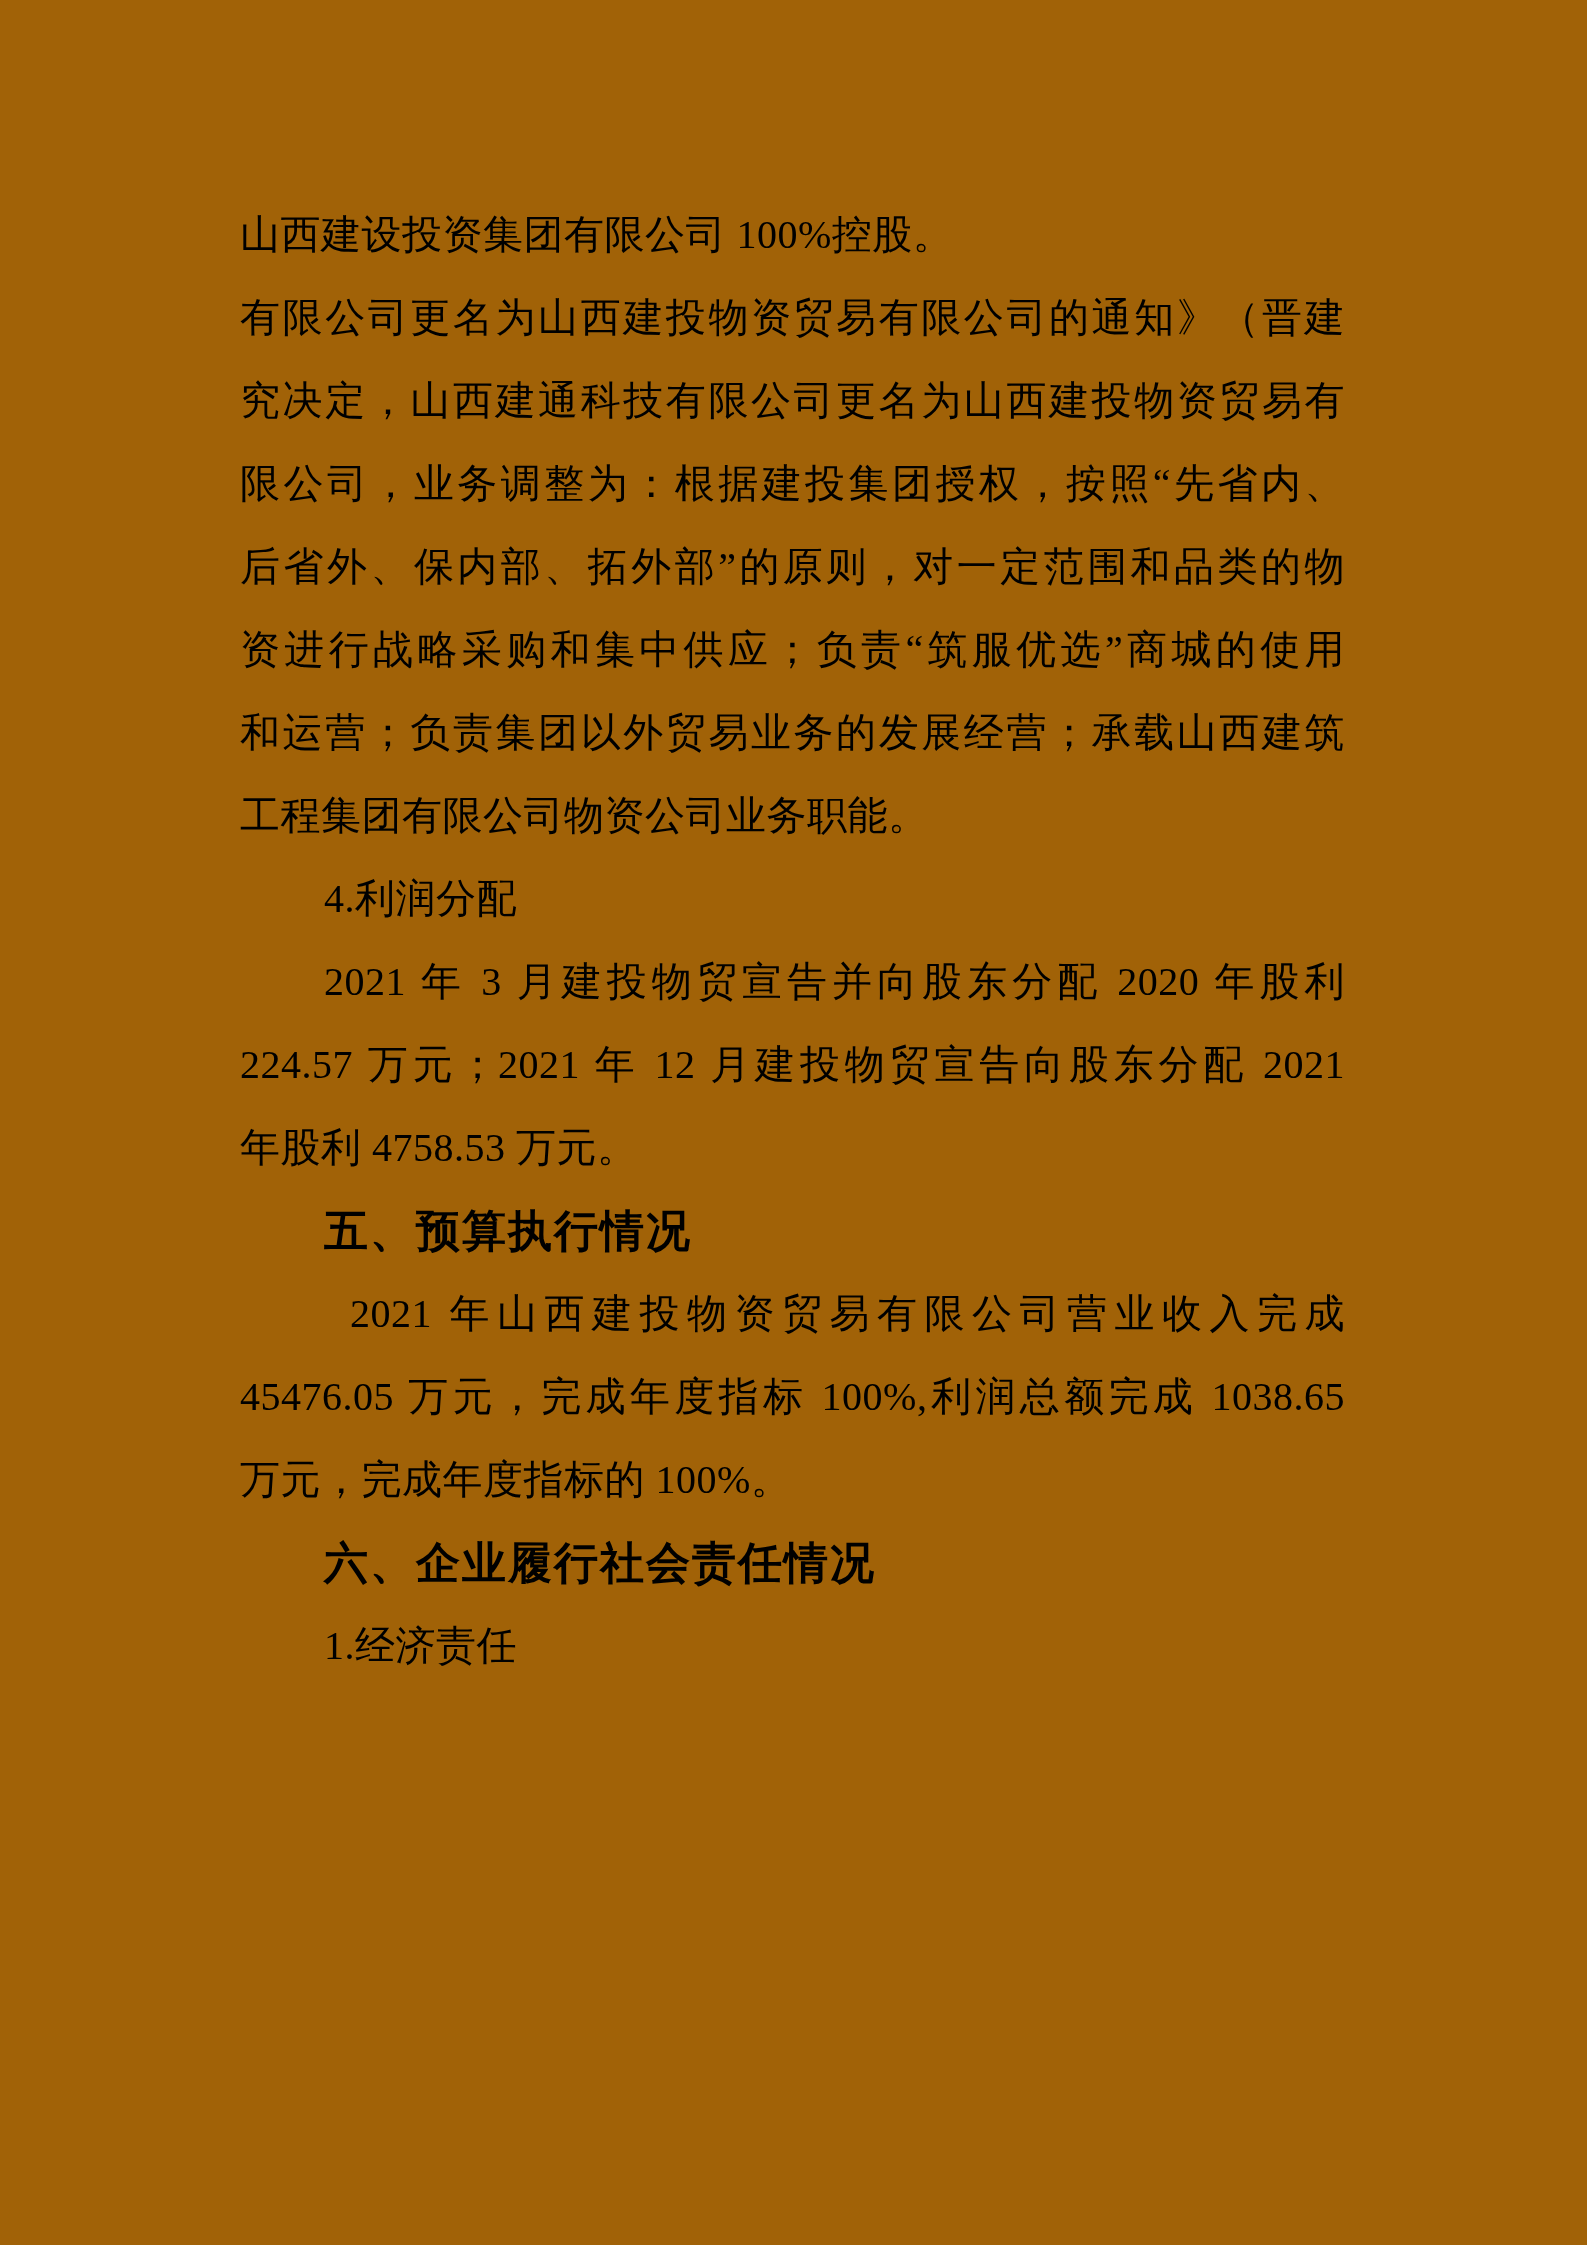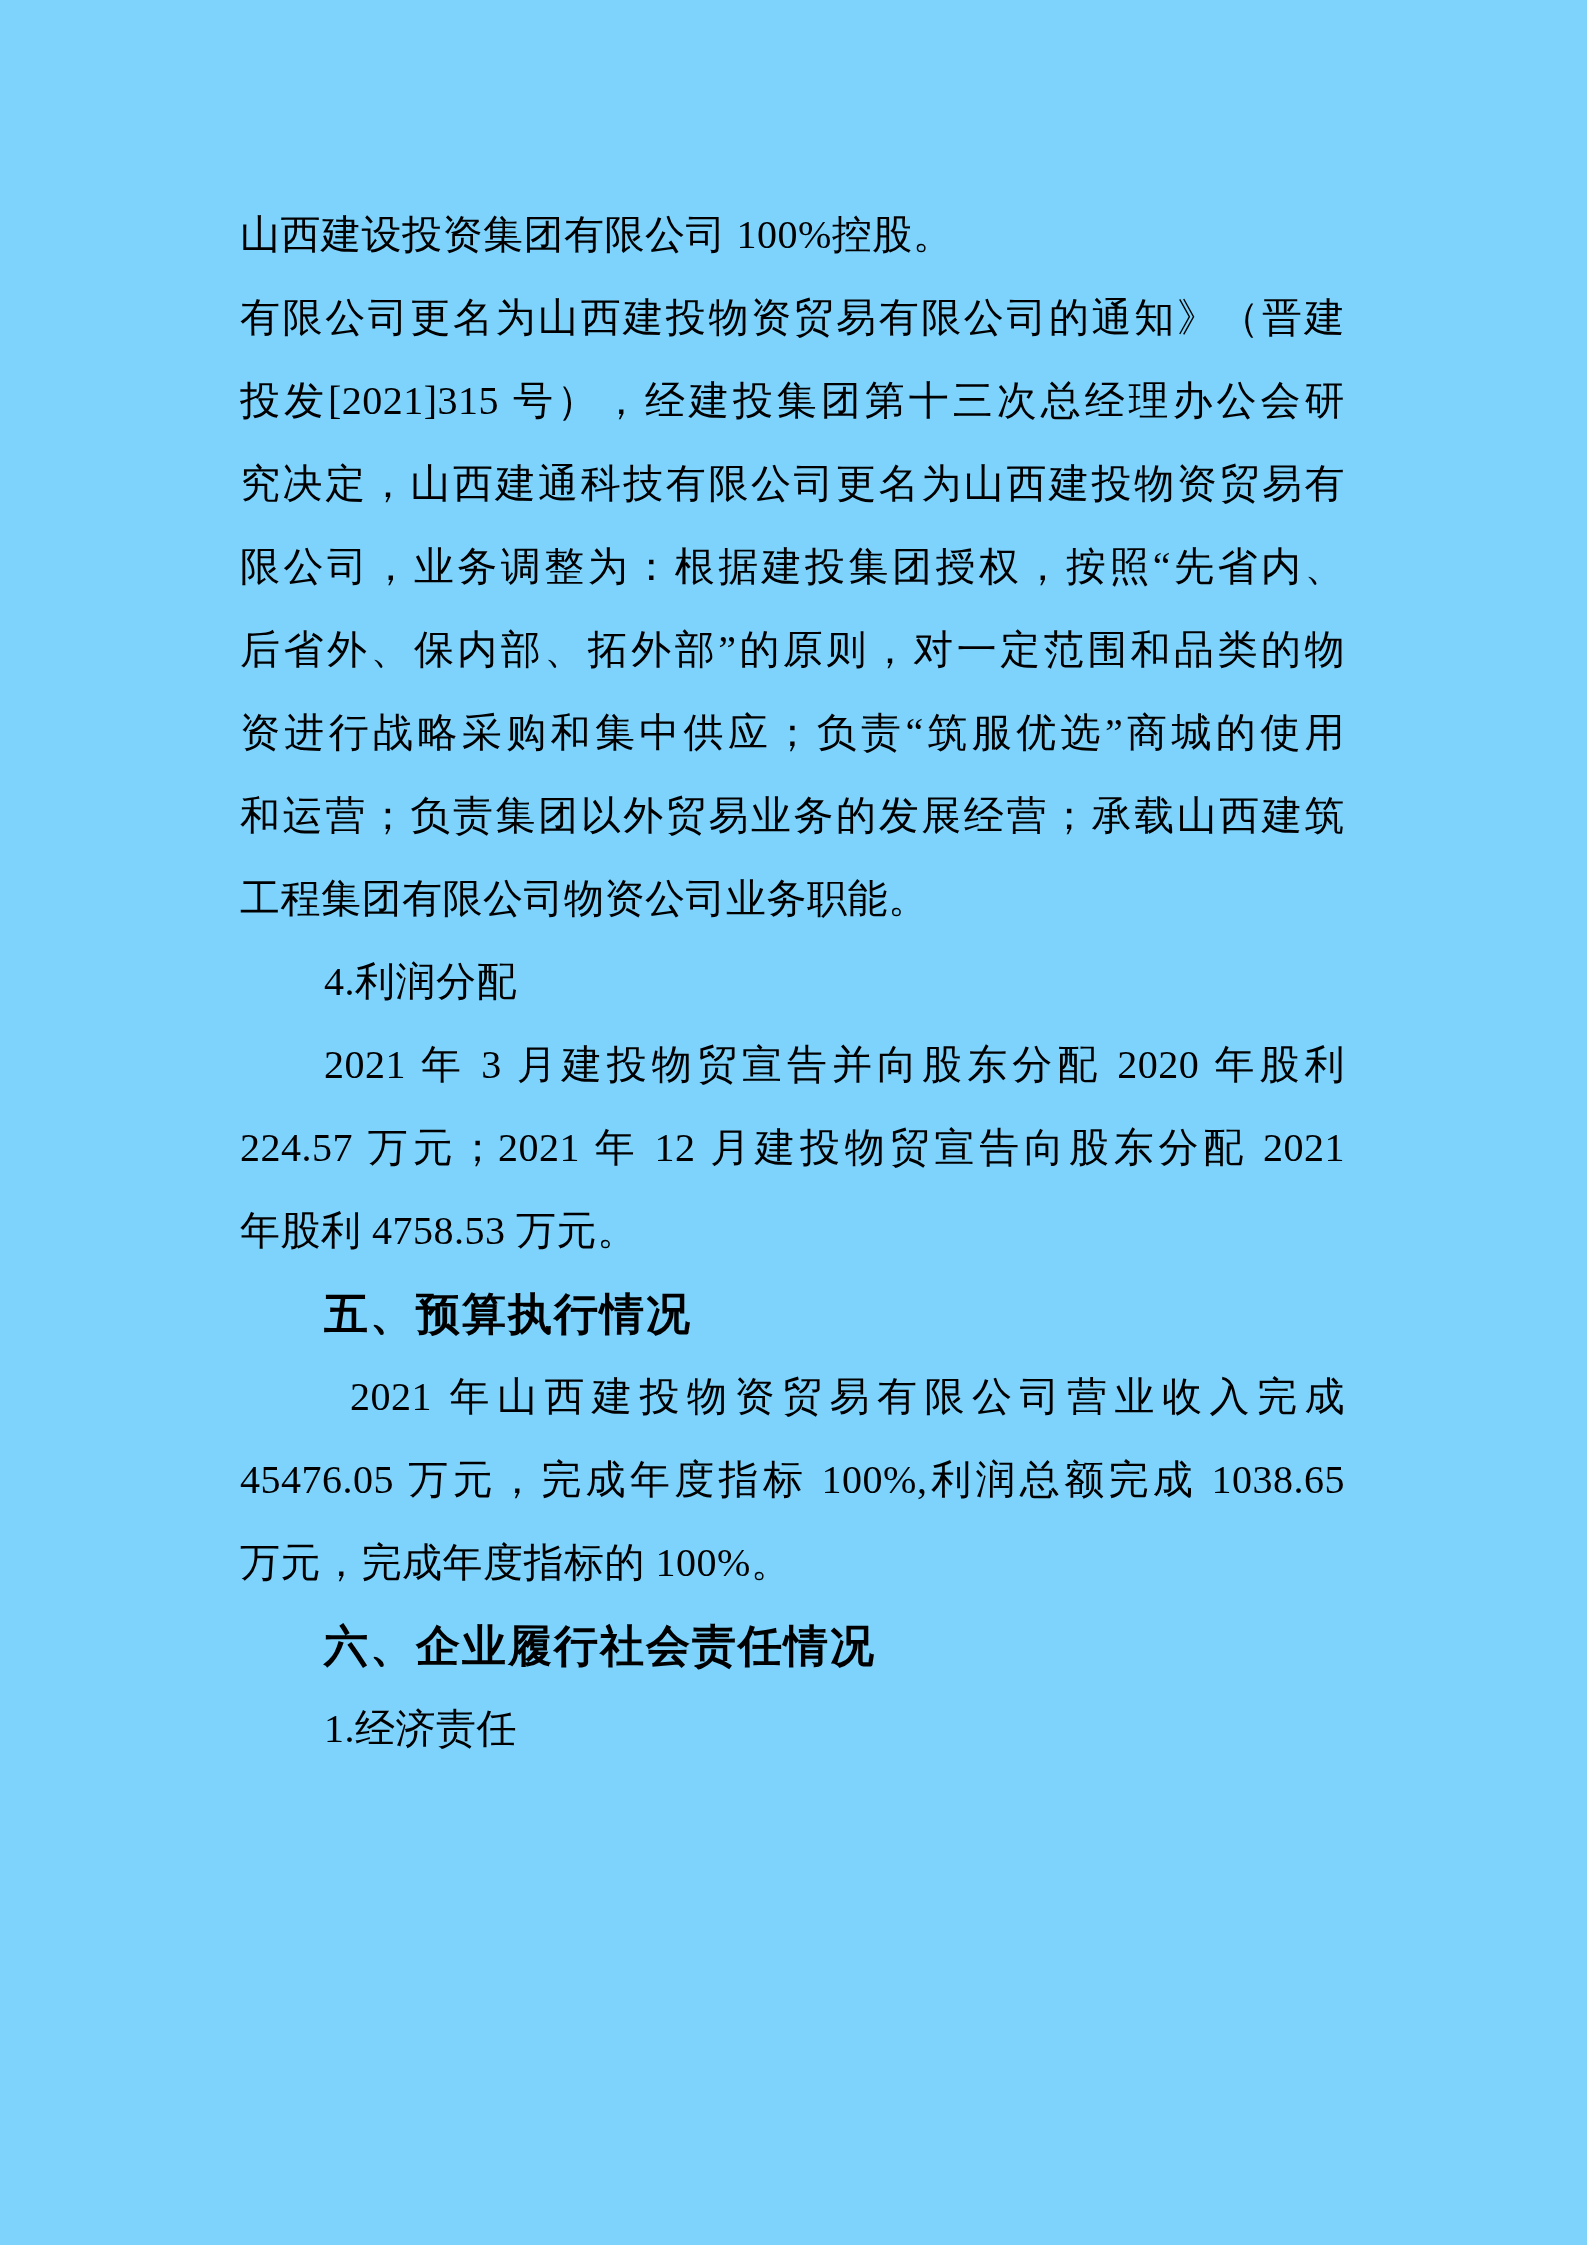--- a/index.html
+++ b/index.html
@@ -11,21 +11,21 @@
     height: 2245px;
     background: #ffffff;
     color: #000000;
     position: relative;
     overflow: hidden;
     font-family: "Liberation Serif", "DejaVu Serif", serif;
   }
   .page {
     position: absolute;
     inset: 0;
-    background: #7dd3fc;
+    background: #a16207;
   }
   .doc {
     position: absolute;
     left: 240px;
     top: 193px;
     width: 1105px;
     font-size: 40px;
     line-height: 83px;
     letter-spacing: 0.5px;
     color: #000000;
@@ -52,21 +52,20 @@
     letter-spacing: 2px;
   }
 </style>
 </head>
 <body>
 
 <div class="page">
   <div class="doc">
     <div class="ln">山西建设投资集团有限公司 100%控股。</div>
     <div class="ln just">有限公司更名为山西建投物资贸易有限公司的通知》（晋建</div>
-    <div class="ln just">投发[2021]315 号），经建投集团第十三次总经理办公会研</div>
     <div class="ln just">究决定，山西建通科技有限公司更名为山西建投物资贸易有</div>
     <div class="ln just">限公司，业务调整为：根据建投集团授权，按照“先省内、</div>
     <div class="ln just">后省外、保内部、拓外部”的原则，对一定范围和品类的物</div>
     <div class="ln just">资进行战略采购和集中供应；负责“筑服优选”商城的使用</div>
     <div class="ln just">和运营；负责集团以外贸易业务的发展经营；承载山西建筑</div>
     <div class="ln">工程集团有限公司物资公司业务职能。</div>
     <div class="ln i2">4.利润分配</div>
     <div class="ln i2 just">2021 年 3 月建投物贸宣告并向股东分配 2020 年股利</div>
     <div class="ln just">224.57 万元；2021 年 12 月建投物贸宣告向股东分配 2021</div>
     <div class="ln">年股利 4758.53 万元。</div>

